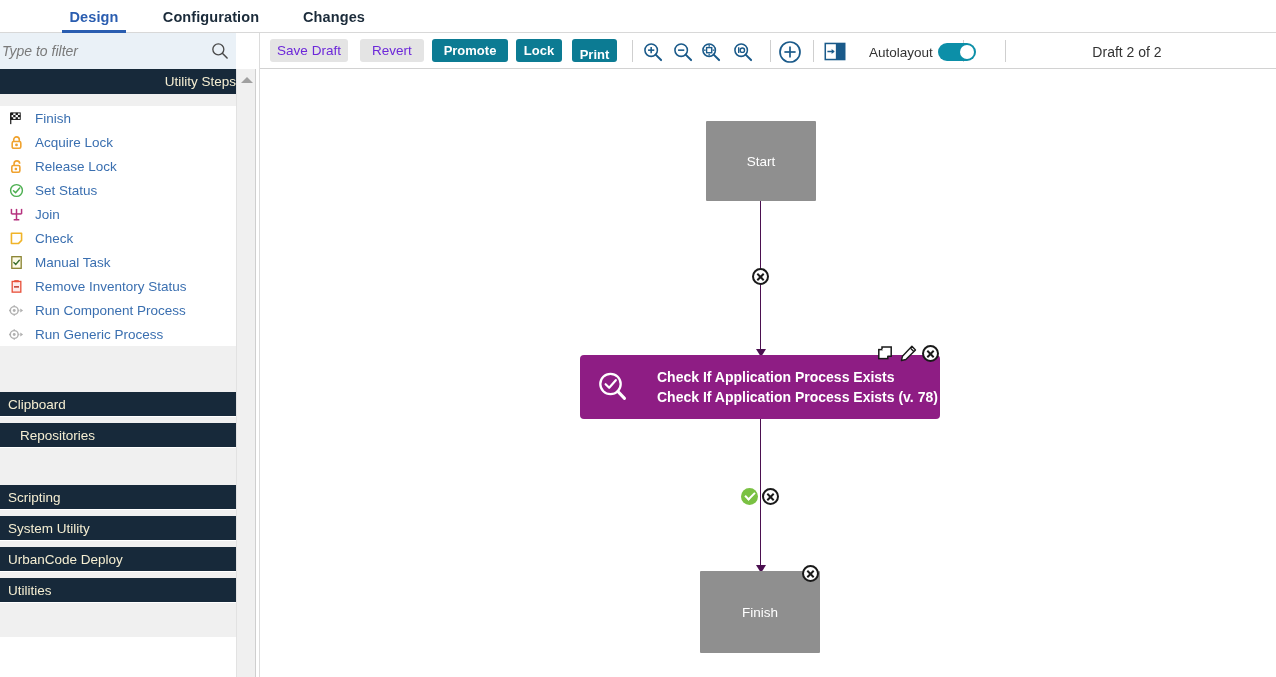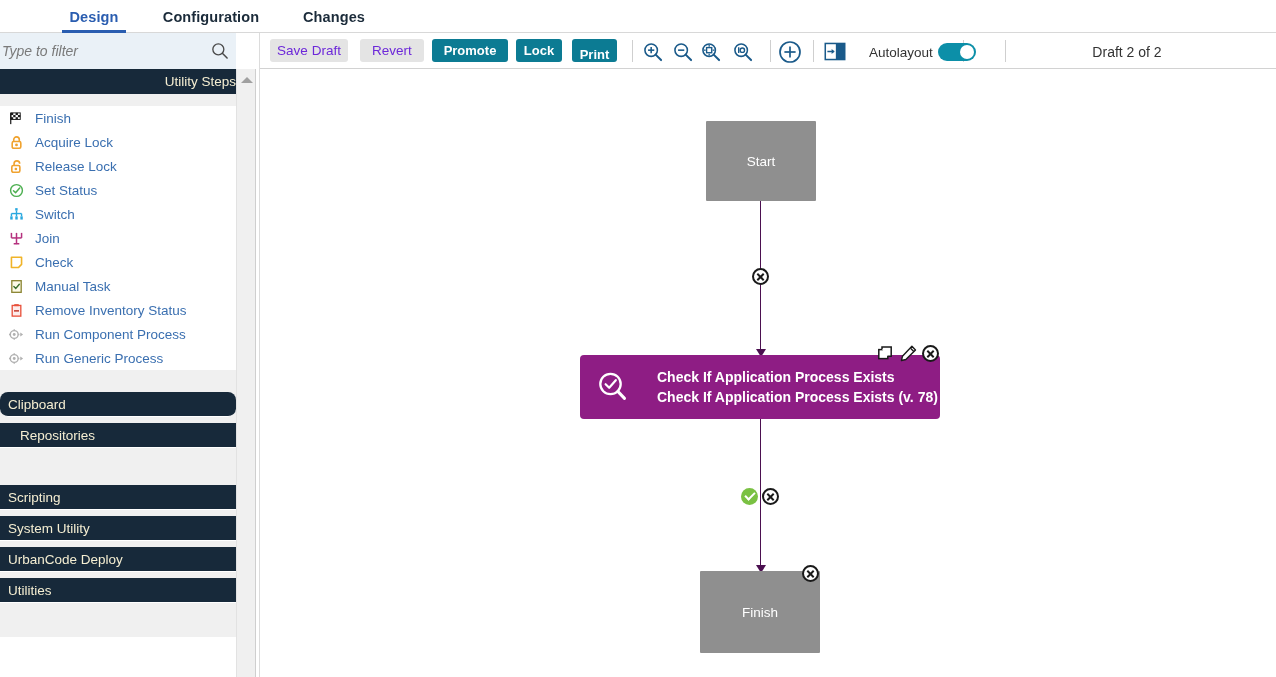--- a/index.html
+++ b/index.html
@@ -310,36 +310,20 @@
       <div class="step-item">
         <span class="step-icon">
           <svg viewBox="0 0 16 16" width="15" height="15">
             <circle cx="8" cy="8" r="6.3" fill="none" stroke="#4caf50" stroke-width="1.5"></circle>
             <path d="M4.8 8.2 L7 10.4 L11.4 5.3" fill="none" stroke="#4caf50" stroke-width="1.6" stroke-linecap="round" stroke-linejoin="round"></path>
           </svg>
         </span>
         <span class="step-label">Set Status</span>
       </div>
 
-      <div class="step-item">
-        <span class="step-icon">
-          <svg viewBox="0 0 16 16" width="15" height="15">
-            <rect x="6.6" y="1.2" width="2.6" height="2.6" fill="#29a8df"></rect>
-            <line x1="8" y1="3.8" x2="8" y2="7" stroke="#29a8df" stroke-width="1.5"></line>
-            <line x1="2.6" y1="7" x2="13.4" y2="7" stroke="#29a8df" stroke-width="1.5"></line>
-            <line x1="2.6" y1="7" x2="2.6" y2="10" stroke="#29a8df" stroke-width="1.5"></line>
-            <line x1="8" y1="7" x2="8" y2="10" stroke="#29a8df" stroke-width="1.5"></line>
-            <line x1="13.4" y1="7" x2="13.4" y2="10" stroke="#29a8df" stroke-width="1.5"></line>
-            <rect x="1.3" y="10" width="2.6" height="3.4" fill="#29a8df"></rect>
-            <rect x="6.7" y="10" width="2.6" height="3.4" fill="#29a8df"></rect>
-            <rect x="12.1" y="10" width="2.6" height="3.4" fill="#29a8df"></rect>
-          </svg>
-        </span>
-        <span class="step-label">Switch</span>
-      </div>
 
       <div class="step-item">
         <span class="step-icon">
           <svg viewBox="0 0 16 16" width="15" height="15">
             <line x1="2.6" y1="2" x2="2.6" y2="7.4" stroke="#b5317e" stroke-width="1.6"></line>
             <line x1="8" y1="2" x2="8" y2="14" stroke="#b5317e" stroke-width="1.6"></line>
             <line x1="13.4" y1="2" x2="13.4" y2="7.4" stroke="#b5317e" stroke-width="1.6"></line>
             <line x1="2.6" y1="7.4" x2="13.4" y2="7.4" stroke="#b5317e" stroke-width="1.6"></line>
             <line x1="5" y1="13.6" x2="11" y2="13.6" stroke="#b5317e" stroke-width="1.6"></line>
           </svg>
@@ -406,21 +390,21 @@
               <line x1="1.2" y1="8" x2="2.6" y2="8"></line>
                 <line x1="11.4" y1="8" x2="12.8" y2="8"></line>
             </g>
             <path d="M13.8 5.8 L17 8 L13.8 10.2 Z" fill="#b0b0b0"></path>
           </svg>
         </span>
         <span class="step-label">Run Generic Process</span>
       </div>
     </div>
 
-    <div class="group-header" style="top:359px;border-radius:8px;">
+    <div class="group-header" style="top:359px;">
       <span>Clipboard</span>
     </div>
     <div class="group-header" style="top:390px;padding-left:20px;">
       <span>Repositories</span>
     </div>
     <div class="group-header" style="top:452px;">
       <span>Scripting</span>
     </div>
     <div class="group-header" style="top:483px;">
       <span>System Utility</span>

